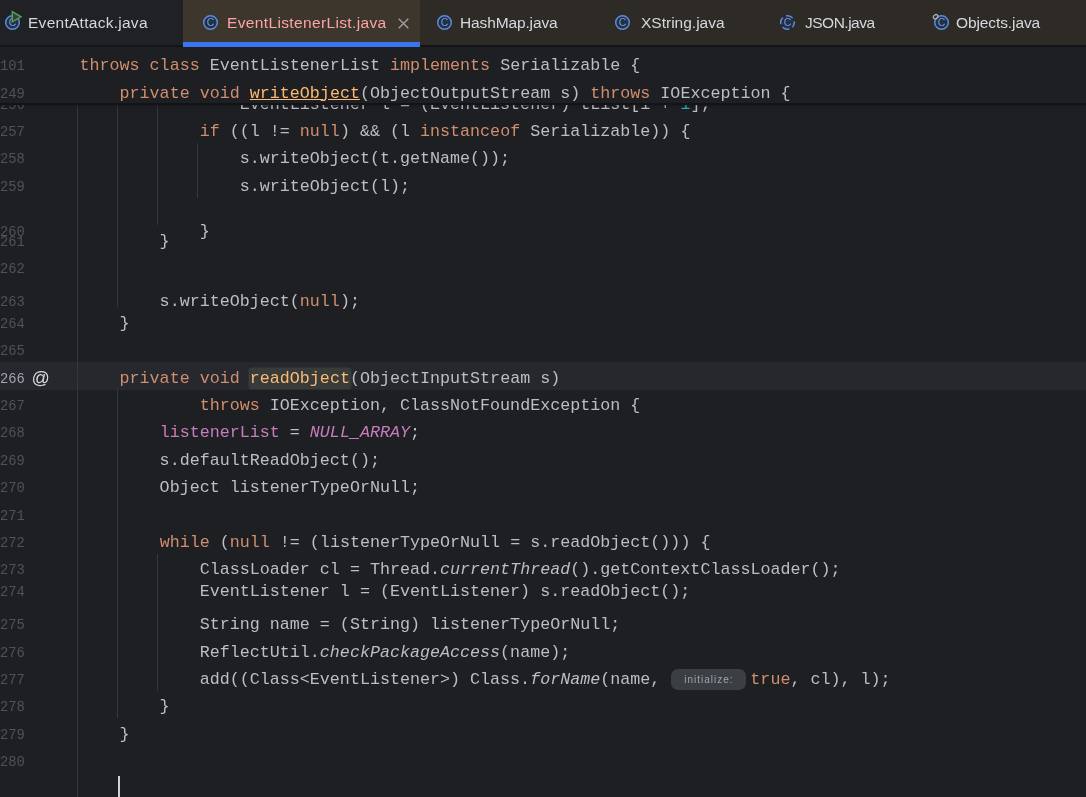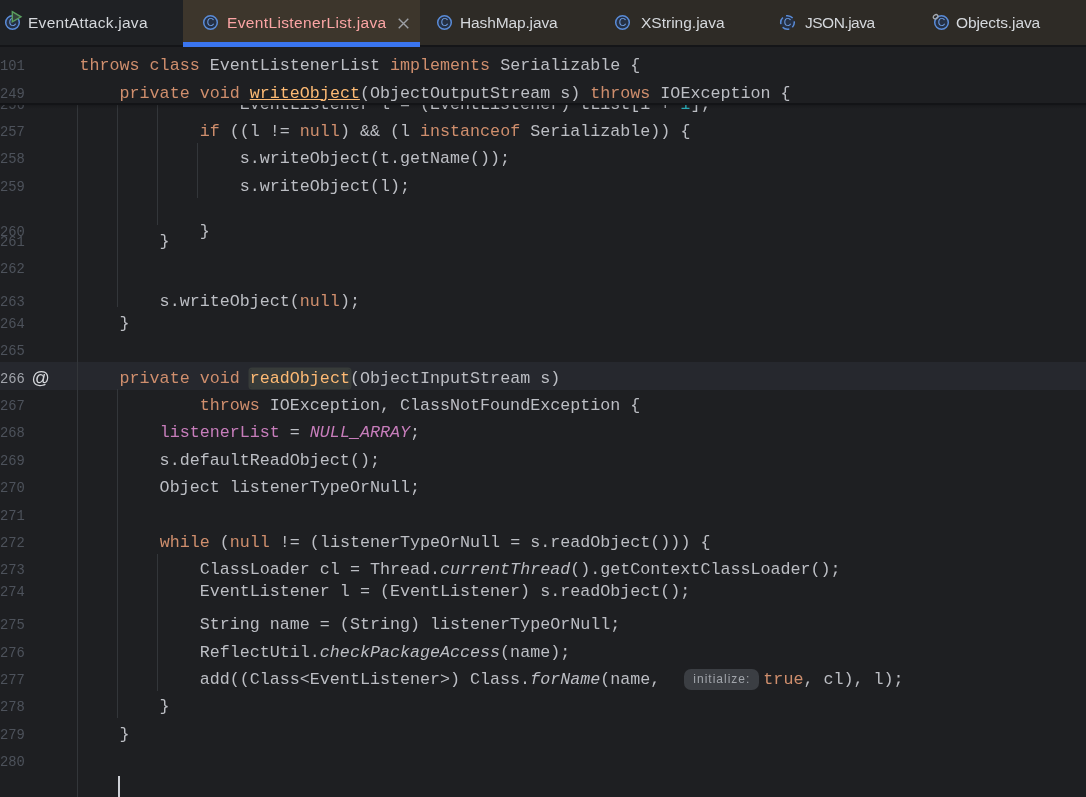--- a/index.html
+++ b/index.html
@@ -11,23 +11,23 @@
   .no{display:inline-block;width:79.5px;padding-right:56px;box-sizing:border-box;
       text-align:right;font-size:13.8px;color:#4d525b;}
   .k{color:#cf8e6d;}
   .f{color:#c77dbb;}
   .fi{color:#c77dbb;font-style:italic;}
   .m{color:#fdba74;}
   .n{color:#2aacb8;}
   .it{font-style:italic;}
   .box{background:#373b39;border-radius:2px;box-shadow:0 0 0 1.5px #373b39;}
   .hint{display:inline-block;height:21px;line-height:21px;box-sizing:border-box;
-        width:75px;margin-left:14px;margin-right:4px;text-align:center;
+        width:75px;margin-left:1px;margin-right:4px;text-align:center;
         background:#3b3e43;color:#a1a5ab;border-radius:7px;
-        font-family:"Liberation Sans",sans-serif;font-size:12px;letter-spacing:1px;font-style:normal;
+        font-family:"Liberation Sans",sans-serif;font-size:10px;letter-spacing:1px;font-style:normal;
         vertical-align:1px;}
   .guide{position:absolute;width:1px;background:#33363a;}
   #curline{position:absolute;left:0;width:1086px;height:28px;background:#26282e;}
   #caret{position:absolute;width:2px;background:#ced0d6;}
   .at{position:absolute;left:31.5px;width:20px;height:27.4px;line-height:27.4px;
       padding-top:2.7px;font-size:18px;color:#d5d7db;font-family:"Liberation Sans",sans-serif;}
   
   #sticky{position:absolute;left:0;top:47px;width:1086px;height:55.8px;background:#1e1f22;overflow:hidden;}
   #stickyborder{position:absolute;left:0;top:102.8px;width:1086px;height:2.6px;background:#131417;}
   #stickyshadow{position:absolute;left:0;top:105.4px;width:1086px;height:4px;

